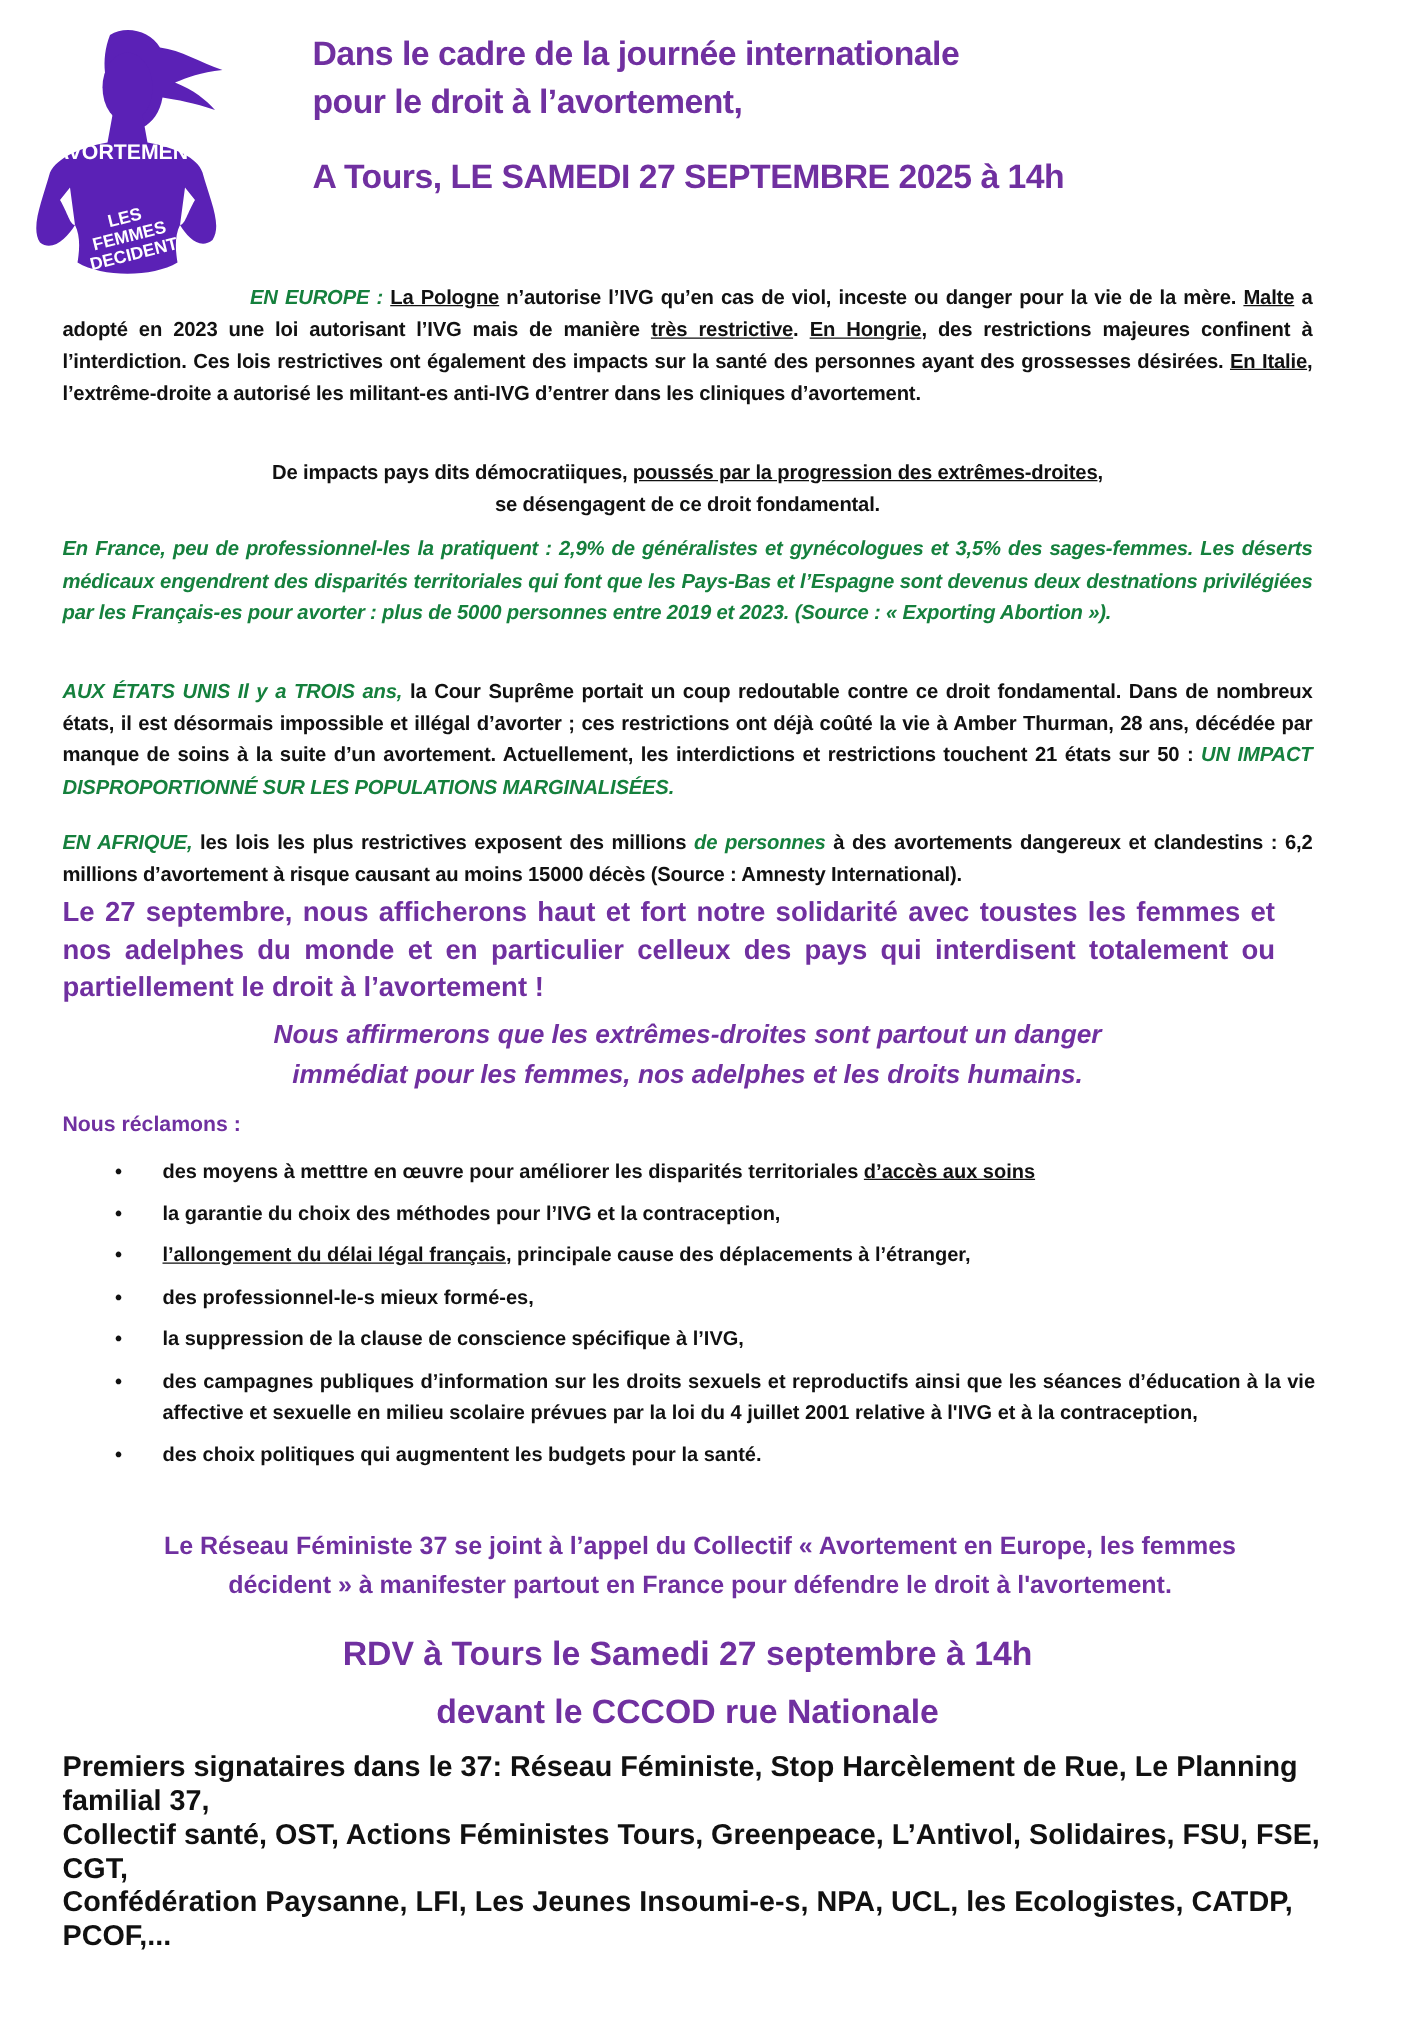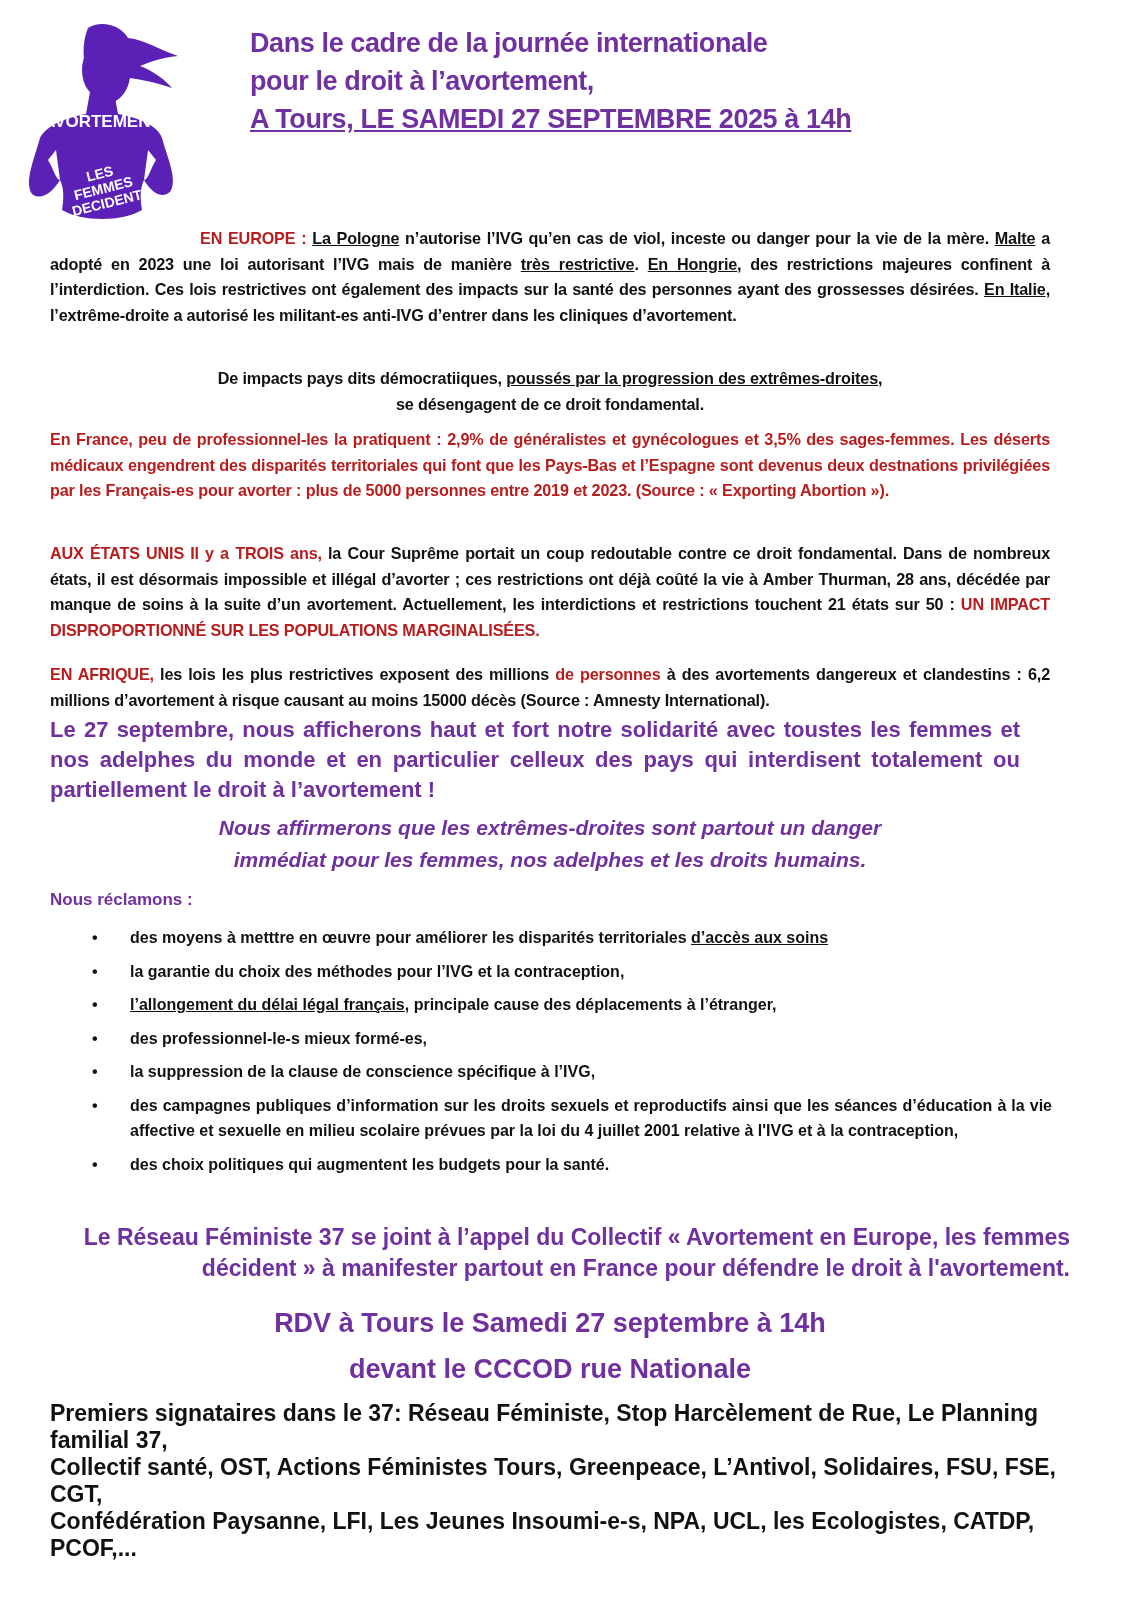--- a/index.html
+++ b/index.html
@@ -1,29 +1,29 @@
 <!DOCTYPE html>
 <html><head>
 <meta charset="utf-8">
 <style>
   html, body { margin: 0; padding: 0; background: #ffffff; }
   body {
     width: 1142px; height: 1623px; position: relative; overflow: hidden;
     font-family: "Liberation Sans", sans-serif; color: #111111;
   }
-  .purple { color: #b91c1c; }
+  .purple { color: #15803d; font-style: italic; }
   .logo {
     position: absolute; left: 10px; top: 10px; width: 170px; height: 215px;
   }
   .title-block {
     position: absolute; left: 250px; top: 24px; width: 820px; text-align: left;
     color: #7030a0; font-weight: bold; font-size: 27px; line-height: 38px;
     letter-spacing: -0.4px;
   }
-  .title-block .t4 { margin-top: 0; text-decoration: underline; }
+  .title-block .t4 { margin-top: 22px; }
   .body-para {
     position: absolute; left: 50px; width: 1000px; font-weight: bold;
     font-size: 16.2px; line-height: 25.5px; text-align: justify;
     letter-spacing: -0.15px;
   }
   .body-para u { text-decoration: underline; margin-top: 21px; }
   .center-para { text-align: center; }
   .big-purple {
     font-size: 22px; line-height: 30px; color: #7030a0; letter-spacing: 0;
   }
@@ -39,22 +39,22 @@
   .demands {
     position: absolute; left: 92px; top: 925px; width: 960px;
     list-style: none; margin: 0; padding: 0;
     font-weight: bold; font-size: 16px; line-height: 25.5px;
   }
   .demands li { position: relative; padding-left: 38px; margin-bottom: 8px; text-align: justify; }
   .demands li .bullet {
     position: absolute; left: 0; top: 0; width: 10px;
   }
   .reseau {
-    position: absolute; left: 50px; top: 1222px; width: 1020px; text-align: right;
-    color: #7030a0; font-weight: bold; font-size: 23px; line-height: 31px;
+    position: absolute; left: 50px; top: 1222px; width: 1020px; text-align: center;
+    color: #7030a0; font-weight: bold; font-size: 20px; line-height: 31px;
   }
   .rdv {
     position: absolute; left: 50px; top: 1300px; width: 1000px; text-align: center;
     color: #7030a0; font-weight: bold; font-size: 27px; line-height: 46px;
   }
   .signataires {
     position: absolute; left: 50px; top: 1400px; width: 1010px;
     font-weight: bold; font-size: 23px; line-height: 27px;
   }
 </style>

